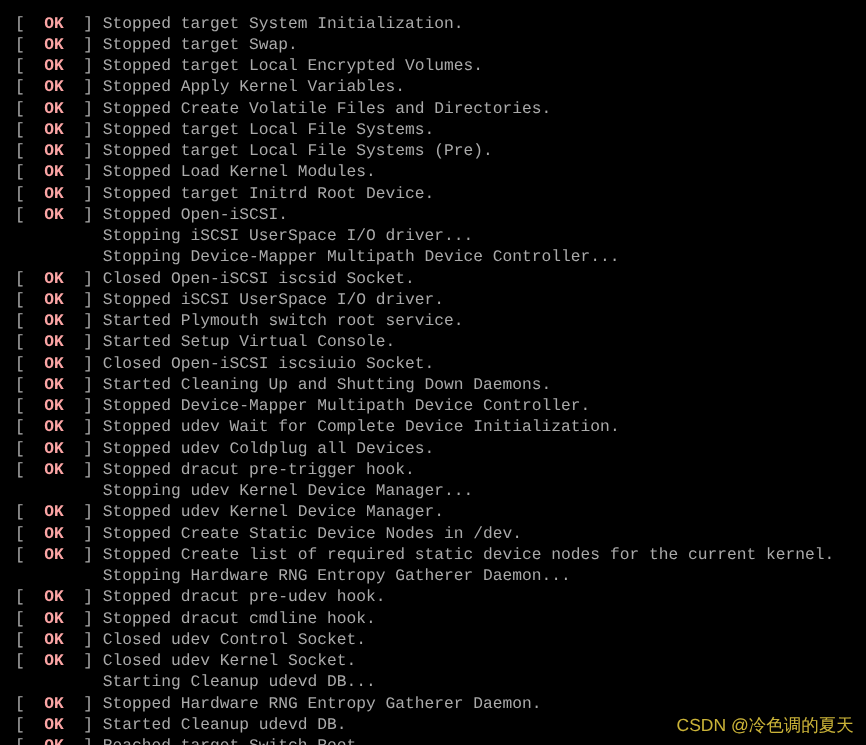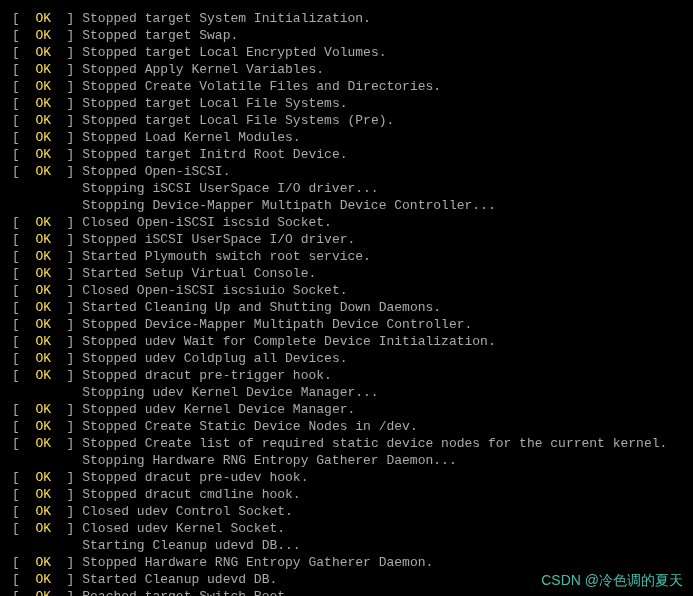--- a/index.html
+++ b/index.html
@@ -16,31 +16,31 @@
     line-height: 17px;
     color: #aaaaaa;
     white-space: pre;
     padding: 10px 4px 4px 12px;
     position: relative;
   }
   .line {
     display: block;
   }
   .ok {
-    color: #fde047;
-    font-weight: normal;
+    color: #fca5a5;
+    font-weight: bold;
   }
   .bracket, .msg {
     color: #aaaaaa;
   }
   .watermark {
     position: absolute;
     bottom: 6px;
     right: 10px;
-    color: #5eead4;
+    color: #fde047;
     font-family: sans-serif;
     font-size: 14px;
     opacity: 0.8;
   }
 </style>
 </head>
 <body>
 
 <div class="terminal" id="term"><span class="line"><span class="bracket">[  </span><span class="ok">OK</span><span class="bracket">  ] </span><span class="msg">Stopped target System Initialization.</span></span><span class="line"><span class="bracket">[  </span><span class="ok">OK</span><span class="bracket">  ] </span><span class="msg">Stopped target Swap.</span></span><span class="line"><span class="bracket">[  </span><span class="ok">OK</span><span class="bracket">  ] </span><span class="msg">Stopped target Local Encrypted Volumes.</span></span><span class="line"><span class="bracket">[  </span><span class="ok">OK</span><span class="bracket">  ] </span><span class="msg">Stopped Apply Kernel Variables.</span></span><span class="line"><span class="bracket">[  </span><span class="ok">OK</span><span class="bracket">  ] </span><span class="msg">Stopped Create Volatile Files and Directories.</span></span><span class="line"><span class="bracket">[  </span><span class="ok">OK</span><span class="bracket">  ] </span><span class="msg">Stopped target Local File Systems.</span></span><span class="line"><span class="bracket">[  </span><span class="ok">OK</span><span class="bracket">  ] </span><span class="msg">Stopped target Local File Systems (Pre).</span></span><span class="line"><span class="bracket">[  </span><span class="ok">OK</span><span class="bracket">  ] </span><span class="msg">Stopped Load Kernel Modules.</span></span><span class="line"><span class="bracket">[  </span><span class="ok">OK</span><span class="bracket">  ] </span><span class="msg">Stopped target Initrd Root Device.</span></span><span class="line"><span class="bracket">[  </span><span class="ok">OK</span><span class="bracket">  ] </span><span class="msg">Stopped Open-iSCSI.</span></span><span class="line"><span class="bracket">         </span><span class="msg">Stopping iSCSI UserSpace I/O driver...</span></span><span class="line"><span class="bracket">         </span><span class="msg">Stopping Device-Mapper Multipath Device Controller...</span></span><span class="line"><span class="bracket">[  </span><span class="ok">OK</span><span class="bracket">  ] </span><span class="msg">Closed Open-iSCSI iscsid Socket.</span></span><span class="line"><span class="bracket">[  </span><span class="ok">OK</span><span class="bracket">  ] </span><span class="msg">Stopped iSCSI UserSpace I/O driver.</span></span><span class="line"><span class="bracket">[  </span><span class="ok">OK</span><span class="bracket">  ] </span><span class="msg">Started Plymouth switch root service.</span></span><span class="line"><span class="bracket">[  </span><span class="ok">OK</span><span class="bracket">  ] </span><span class="msg">Started Setup Virtual Console.</span></span><span class="line"><span class="bracket">[  </span><span class="ok">OK</span><span class="bracket">  ] </span><span class="msg">Closed Open-iSCSI iscsiuio Socket.</span></span><span class="line"><span class="bracket">[  </span><span class="ok">OK</span><span class="bracket">  ] </span><span class="msg">Started Cleaning Up and Shutting Down Daemons.</span></span><span class="line"><span class="bracket">[  </span><span class="ok">OK</span><span class="bracket">  ] </span><span class="msg">Stopped Device-Mapper Multipath Device Controller.</span></span><span class="line"><span class="bracket">[  </span><span class="ok">OK</span><span class="bracket">  ] </span><span class="msg">Stopped udev Wait for Complete Device Initialization.</span></span><span class="line"><span class="bracket">[  </span><span class="ok">OK</span><span class="bracket">  ] </span><span class="msg">Stopped udev Coldplug all Devices.</span></span><span class="line"><span class="bracket">[  </span><span class="ok">OK</span><span class="bracket">  ] </span><span class="msg">Stopped dracut pre-trigger hook.</span></span><span class="line"><span class="bracket">         </span><span class="msg">Stopping udev Kernel Device Manager...</span></span><span class="line"><span class="bracket">[  </span><span class="ok">OK</span><span class="bracket">  ] </span><span class="msg">Stopped udev Kernel Device Manager.</span></span><span class="line"><span class="bracket">[  </span><span class="ok">OK</span><span class="bracket">  ] </span><span class="msg">Stopped Create Static Device Nodes in /dev.</span></span><span class="line"><span class="bracket">[  </span><span class="ok">OK</span><span class="bracket">  ] </span><span class="msg">Stopped Create list of required static device nodes for the current kernel.</span></span><span class="line"><span class="bracket">         </span><span class="msg">Stopping Hardware RNG Entropy Gatherer Daemon...</span></span><span class="line"><span class="bracket">[  </span><span class="ok">OK</span><span class="bracket">  ] </span><span class="msg">Stopped dracut pre-udev hook.</span></span><span class="line"><span class="bracket">[  </span><span class="ok">OK</span><span class="bracket">  ] </span><span class="msg">Stopped dracut cmdline hook.</span></span><span class="line"><span class="bracket">[  </span><span class="ok">OK</span><span class="bracket">  ] </span><span class="msg">Closed udev Control Socket.</span></span><span class="line"><span class="bracket">[  </span><span class="ok">OK</span><span class="bracket">  ] </span><span class="msg">Closed udev Kernel Socket.</span></span><span class="line"><span class="bracket">         </span><span class="msg">Starting Cleanup udevd DB...</span></span><span class="line"><span class="bracket">[  </span><span class="ok">OK</span><span class="bracket">  ] </span><span class="msg">Stopped Hardware RNG Entropy Gatherer Daemon.</span></span><span class="line"><span class="bracket">[  </span><span class="ok">OK</span><span class="bracket">  ] </span><span class="msg">Started Cleanup udevd DB.</span></span><span class="line"><span class="bracket">[  </span><span class="ok">OK</span><span class="bracket">  ] </span><span class="msg">Reached target Switch Root.</span></span></div>
 <div class="watermark">CSDN @冷色调的夏天</div>

